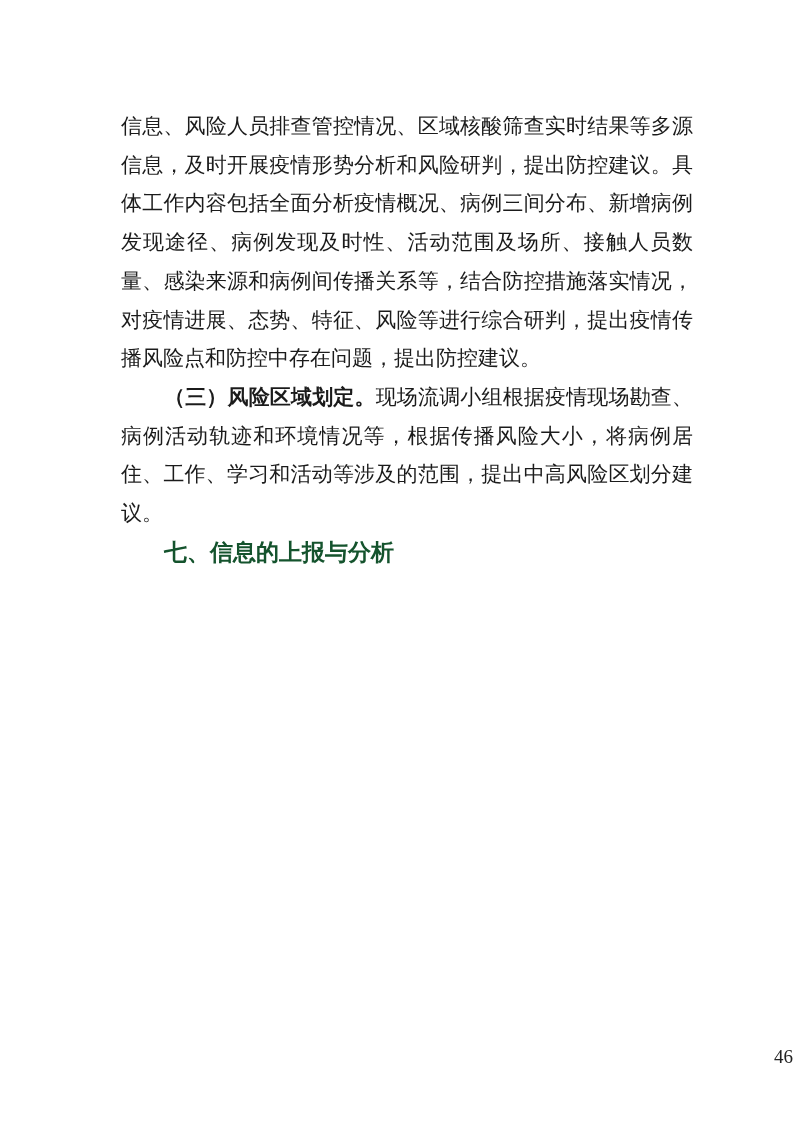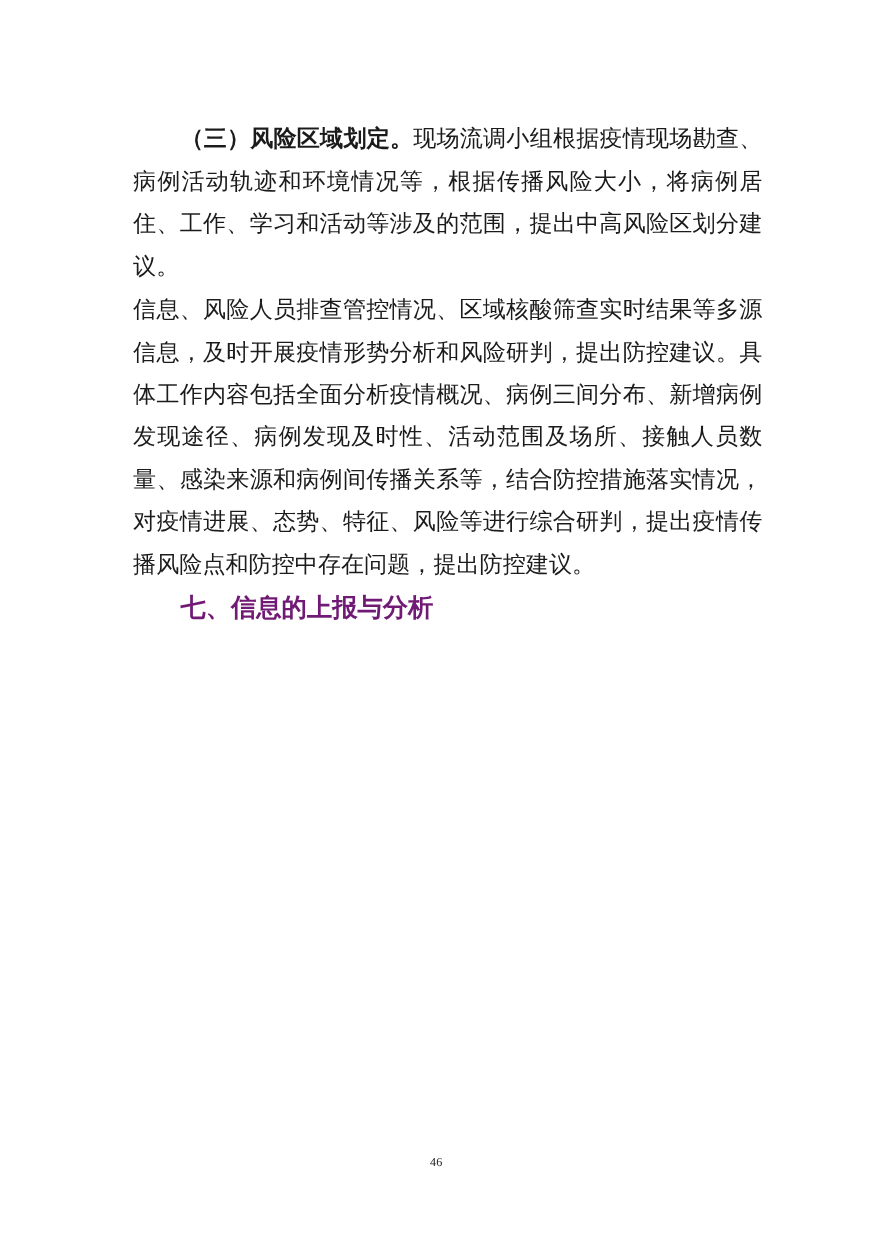--- a/index.html
+++ b/index.html
@@ -36,45 +36,45 @@
   }
   .lead {
     font-weight: 700;
   }
   .heading {
     margin: 0;
     font-size: 23px;
     line-height: 38.7px;
     font-family: "Liberation Sans", sans-serif;
     font-weight: 700;
-    color: #701a75;
+    color: #14532d;
     text-indent: 43px;
     text-align: left;
   }
   .page-number {
     position: absolute;
     top: 1048px;
     left: 0;
     width: 100%;
-    text-align: center;
-    font-size: 11px;
+    text-align: right;
+    font-size: 19px;
     line-height: 18px;
     color: #222222;
     font-family: "Liberation Serif", serif;
   }
 </style>
 </head>
 <body>
 
 <div class="page">
   <div class="text-block">
 
+    <p class="para no-indent"><span>信息、风险人员排查管控情况、区域核酸筛查实时结果等多源信息，及时开展疫情形势分析和风险研判，提出防控建议。具体工作内容包括全面分析疫情概况、病例三间分布、新增病例发现途径、病例发现及时性、活动范围及场所、接触人员数量、感染来源和病例间传播关系等，结合防控措施落实情况，对疫情进展、态势、特征、风险等进行综合研判，提出疫情传播风险点和防控中存在问题，提出防控建议。</span></p>
+
     <p class="para"><strong class="lead">（三）风险区域划定。</strong><span>现场流调小组根据疫情现场勘查、病例活动轨迹和环境情况等，根据传播风险大小，将病例居住、工作、学习和活动等涉及的范围，提出中高风险区划分建议。</span></p>
-
-    <p class="para no-indent"><span>信息、风险人员排查管控情况、区域核酸筛查实时结果等多源信息，及时开展疫情形势分析和风险研判，提出防控建议。具体工作内容包括全面分析疫情概况、病例三间分布、新增病例发现途径、病例发现及时性、活动范围及场所、接触人员数量、感染来源和病例间传播关系等，结合防控措施落实情况，对疫情进展、态势、特征、风险等进行综合研判，提出疫情传播风险点和防控中存在问题，提出防控建议。</span></p>
 
 
 
     <h2 class="heading">七、信息的上报与分析</h2>
 
 
   </div>
 
   <div class="page-number">46</div>
 </div>

